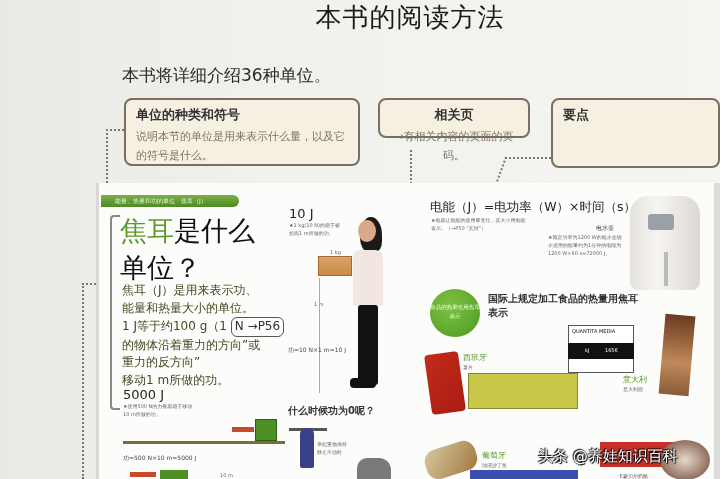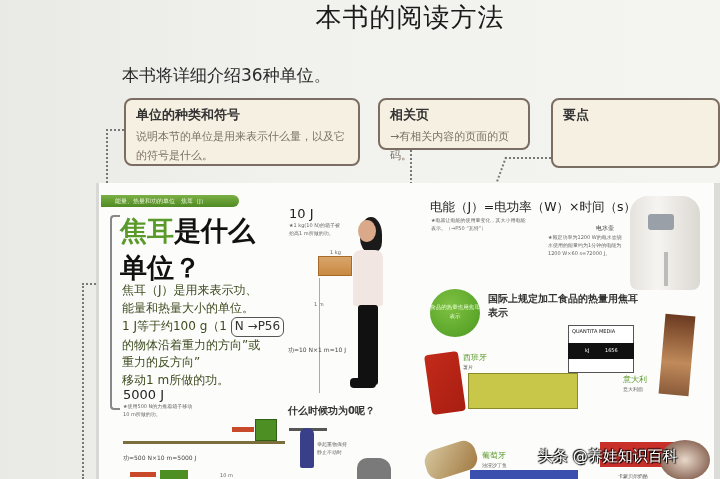--- a/index.html
+++ b/index.html
@@ -17,21 +17,21 @@
   }
   .intro { left: 122px; top: 64px; font-size: 17px; color: #2a2a2a; }
 
   .callout {
     border: 2px solid #7a6e62; border-radius: 8px;
     background: #f6f0e2; padding: 6px 10px;
   }
   .callout .h { font-size: 13px; font-weight: bold; color: #333; margin-bottom: 3px; }
   .callout .b { font-size: 11px; color: #7a7164; line-height: 19px; }
   .c1 { left: 124px; top: 98px; width: 236px; height: 68px; }
-  .c2 { left: 378px; top: 98px; width: 152px; height: 52px; }
+  .c2 { left: 378px; top: 98px; width: 152px; height: 40px; text-align: center; }
   .c3 { left: 551px; top: 98px; width: 169px; height: 70px; }
 
   .dot-v { border-left: 2px dotted #777; width: 0; }
   .dot-h { border-top: 2px dotted #777; height: 0; }
 
   
   .page {
     left: 96px; top: 183px; width: 624px; height: 296px;
     background: #fcfcfa; border-left: 3px solid #d8d8d4;
   }
@@ -39,21 +39,21 @@
   .section-tab {
     left: 101px; top: 195px; width: 138px; height: 12px;
     background: linear-gradient(#7bb045, #4f8a23); border-radius: 0 6px 6px 0;
     font-size: 6px; color: #e8f5d6; padding-left: 14px; line-height: 12px;
   }
   .bracket {
     left: 110px; top: 215px; width: 10px; height: 195px;
     border: 2px solid #888; border-right: none; border-radius: 4px 0 0 4px;
   }
   .big-title {
-    left: 120px; top: 212px; font-size: 27px; font-weight: bold; line-height: 37px; color: #111;
+    left: 120px; top: 212px; font-size: 27px; font-weight: normal; line-height: 37px; color: #111;
   }
   .big-title .green { color: #5a9a2a; }
   .desc {
     left: 122px; top: 282px; font-size: 12px; line-height: 17.5px; color: #3b4a1e;
   }
   .desc .line { display: block; white-space: nowrap; }
   .pill {
     display: inline-block; border: 1.5px solid #555; border-radius: 6px; padding: 0 3px; color: #333;
   }
 

